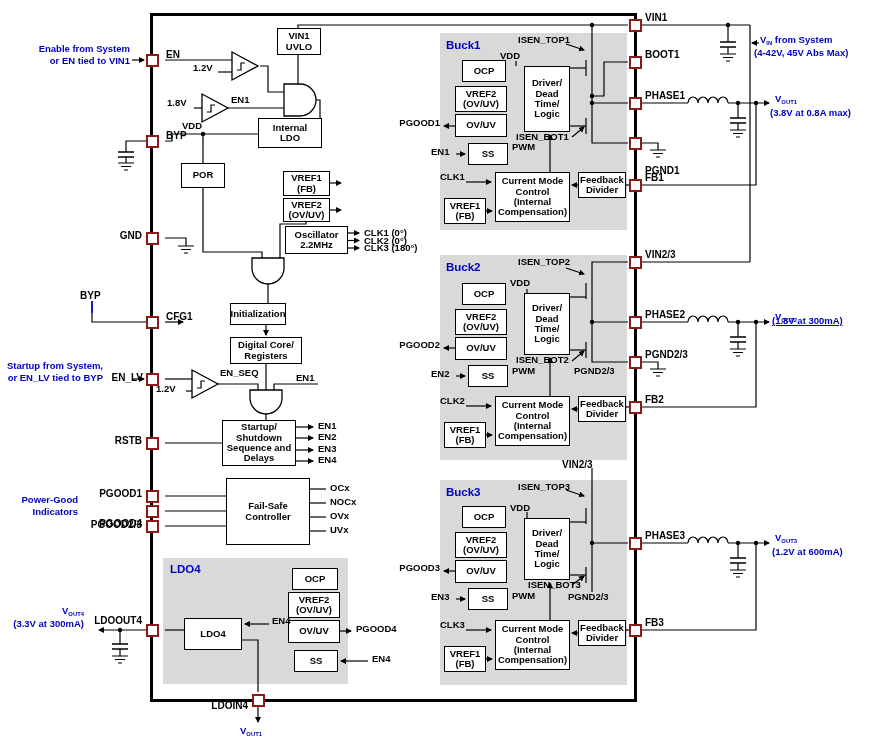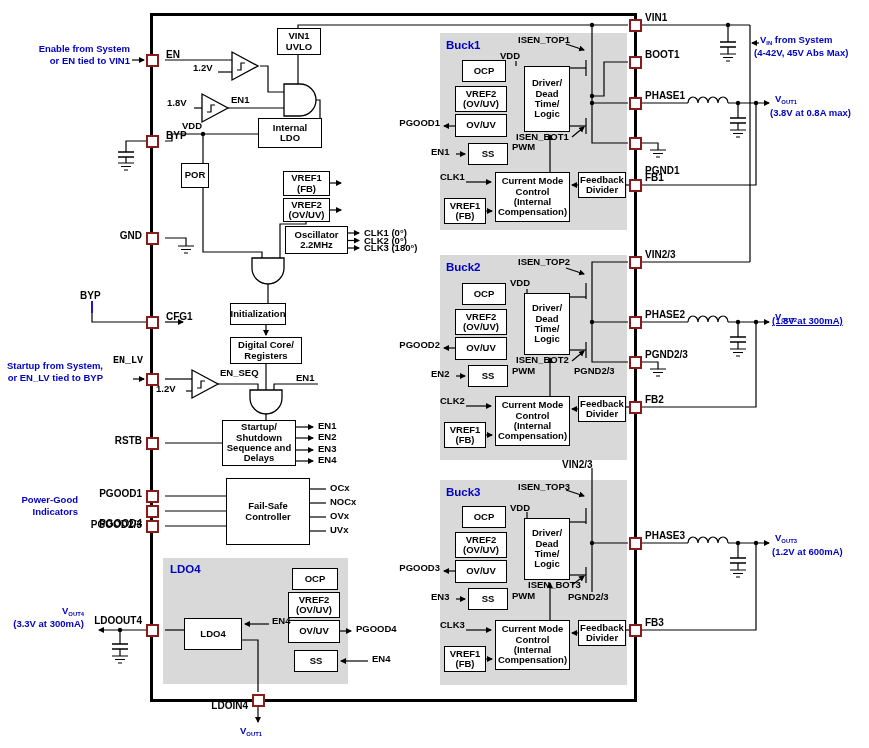--- a/index.html
+++ b/index.html
@@ -208,21 +208,21 @@
       <circle cx="120" cy="630" r="2.2" fill="#000"></circle>
     </svg>
     <div class="box" style="left: 277px; top: 28px; width: 44px; height: 27px;">
       <div>VIN1</div>
       <div>UVLO</div>
     </div>
     <div class="box" style="left: 258px; top: 118px; width: 64px; height: 30px;">
       <div>Internal</div>
       <div>LDO</div>
     </div>
-    <div class="box" style="left: 181px; top: 163px; width: 28px; height: 25px;">
+    <div class="box" style="left: 181px; top: 163px; width: 44px; height: 25px;">
       <div>POR</div>
     </div>
     <div class="box" style="left: 283px; top: 171px; width: 47px; height: 25px;">
       <div>VREF1</div>
       <div>(FB)</div>
     </div>
     <div class="box" style="left: 283px; top: 198px; width: 47px; height: 24px;">
       <div>VREF2</div>
       <div>(OV/UV)</div>
     </div>
@@ -381,21 +381,21 @@
     <div class="pin" style="left: 628.5px; top: 255.5px;"></div>
     <div class="pin" style="left: 628.5px; top: 315.5px;"></div>
     <div class="pin" style="left: 628.5px; top: 355.5px;"></div>
     <div class="pin" style="left: 628.5px; top: 400.5px;"></div>
     <div class="pin" style="left: 628.5px; top: 536.5px;"></div>
     <div class="pin" style="left: 628.5px; top: 623.5px;"></div>
     <div class="lab p" style="top: 50px; left: 166px;">EN</div>
     <div class="lab p" style="top: 131px; left: 166px;">BYP</div>
     <div class="lab p" style="top: 231px; right: 727px;">GND</div>
     <div class="lab p" style="top: 312px; left: 166px;">CFG1</div>
-    <div class="lab p" style="top: 356px; right: 726px; font-family: Liberation Mono, monospace;">EN_LV</div>
+    <div class="lab p" style="top: 373px; right: 726px;">EN_LV</div>
     <div class="lab p" style="top: 436px; right: 727px; padding-left: 27px;">RSTB</div>
     <div class="lab p" style="top: 489px; right: 727px;">PGOOD1</div>
     <div class="lab p" style="top: 520px; right: 727px;">PGOOD2/3</div>
     <div class="lab p" style="top: 519px; right: 727px;">PGOOD4</div>
     <div class="lab p" style="top: 616px; right: 727px;">LDOOUT4</div>
     <div class="lab p" style="top: 701px; right: 621px;">LDOIN4</div>
     <div class="lab p" style="top: 13px; left: 645px;">VIN1</div>
     <div class="lab p" style="top: 50px; left: 645px;">BOOT1</div>
     <div class="lab p" style="top: 91px; left: 645px;">PHASE1</div>
     <div class="lab p" style="top: 131px; left: 645px; margin-top: 35px;">PGND1</div>

